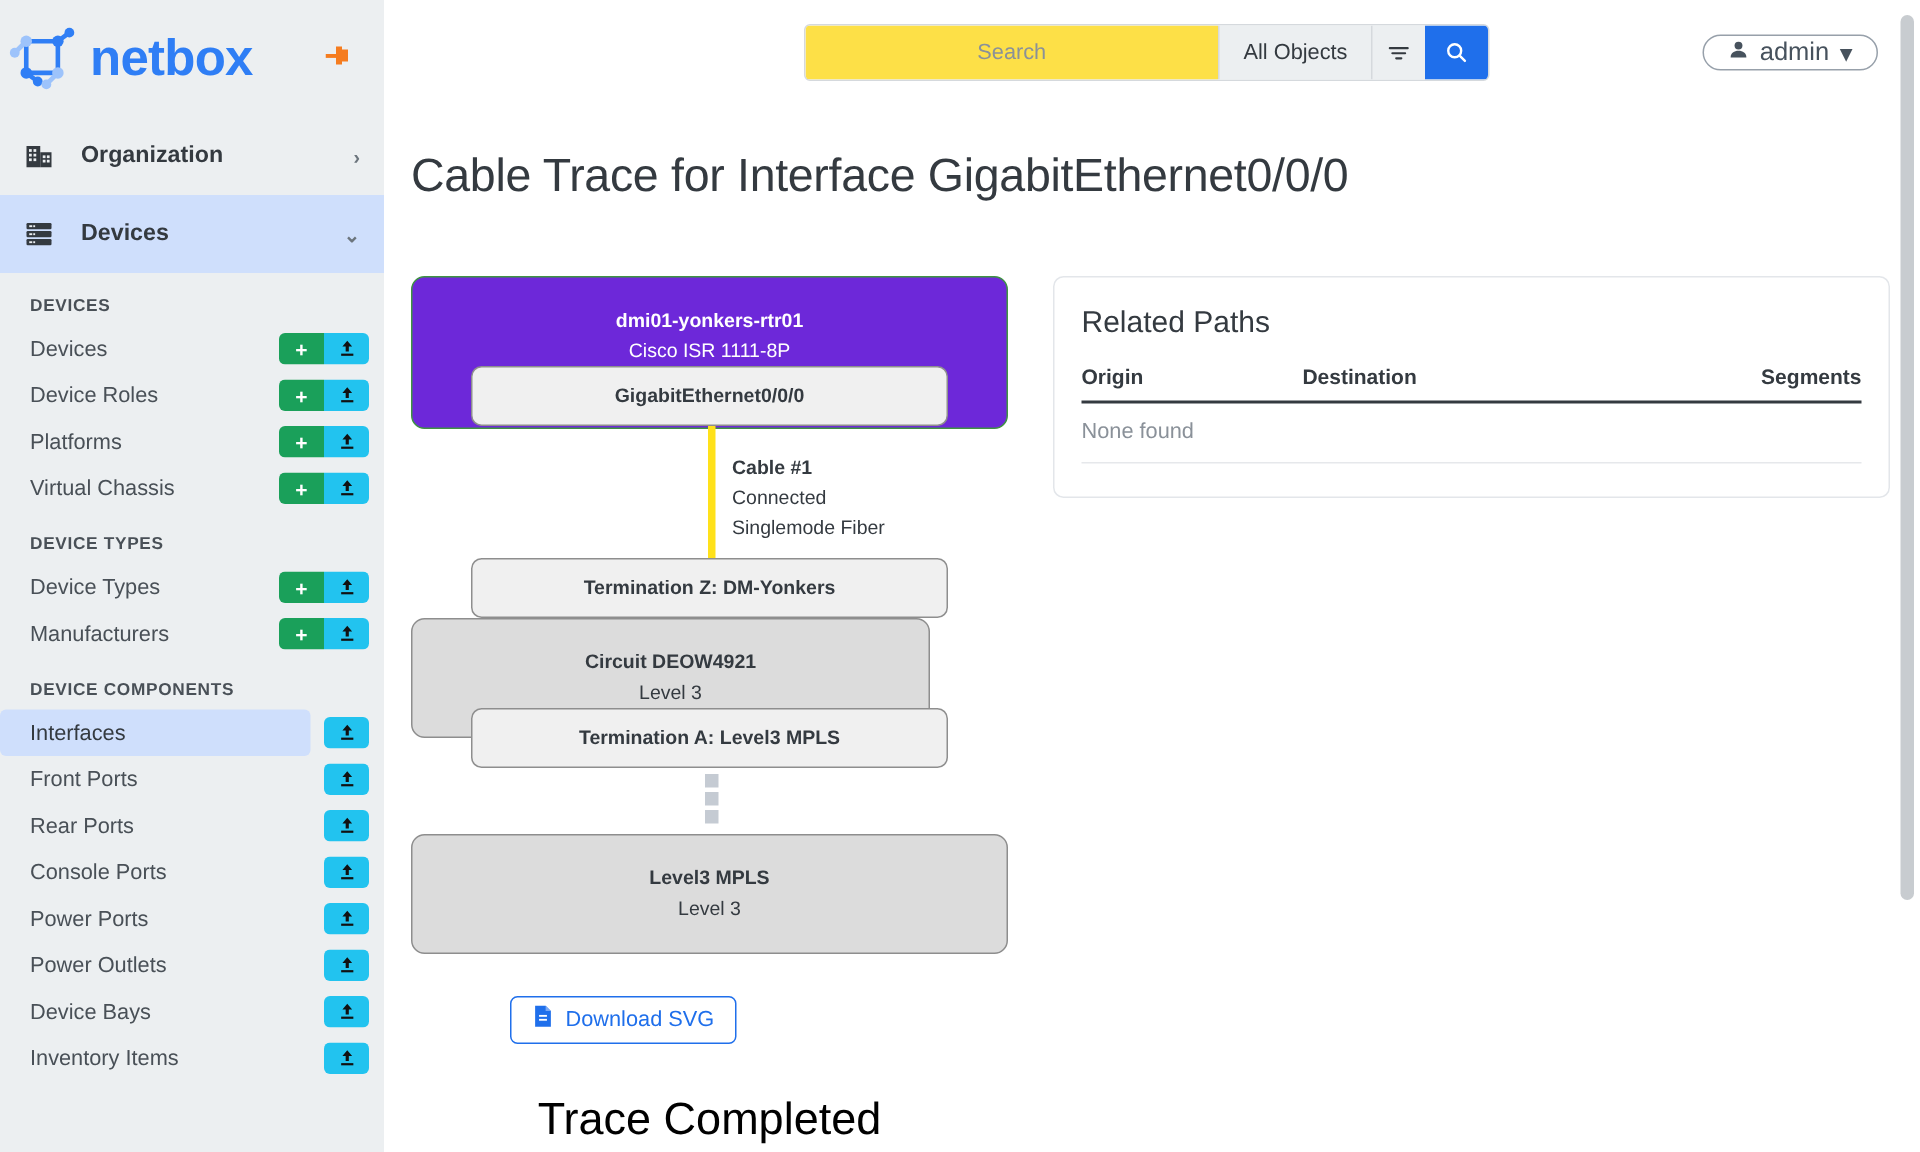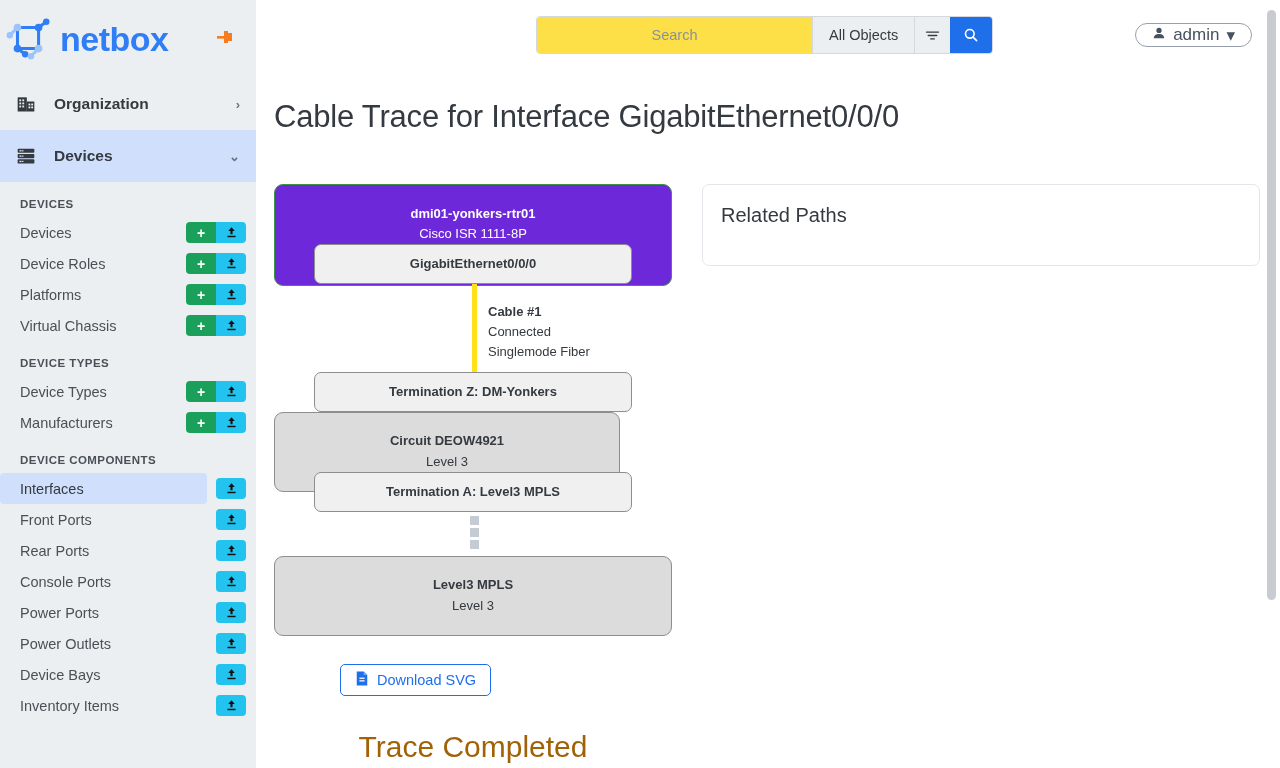--- a/index.html
+++ b/index.html
@@ -186,21 +186,21 @@
 
   .dl-btn {
     margin: 28px 0 0 66px;
     display: inline-flex; align-items: center; gap: 8px;
     border: 1px solid #1f6feb; color: #1f6feb; background: #fff;
     border-radius: 5px; height: 32px; padding: 0 14px;
     font-size: 14.5px;
   }
   .trace-done {
     margin: 34px 0 0 0; width: 398px; text-align: center;
-    font-size: 30px; color: #a16207; font-weight: 400;
+    font-size: 30px; color: #000000; font-weight: 400;
   }
 
   
   .card {
     border: 1px solid #e3e6ea; border-radius: 7px;
     padding: 16px 18px 22px 18px; background: #fff;
   }
   .card-title { font-size: 20px; color: #343a40; padding: 3px 0 16px 0; }
   .rp-table { width: 100%; border-collapse: collapse; }
   .rp-table th {
@@ -595,19 +595,33 @@
             <span>Download SVG</span>
           </button>
 
           <div class="trace-done">Trace Completed</div>
         </div>
       </div>
 
       <div class="right-col">
         <div class="card">
           <div class="card-title">Related Paths</div>
+          <table class="rp-table">
+            <thead>
+              <tr>
+                <th class="col-o">Origin</th>
+                <th class="col-d">Destination</th>
+                <th>Segments</th>
+              </tr>
+            </thead>
+            <tbody>
+              <tr>
+                <td colspan="3">None found</td>
+              </tr>
+            </tbody>
+          </table>
         </div>
       </div>
     </div>
 
     <div class="scrollbar"></div>
   </section>
 </div>
 
 </body></html>

